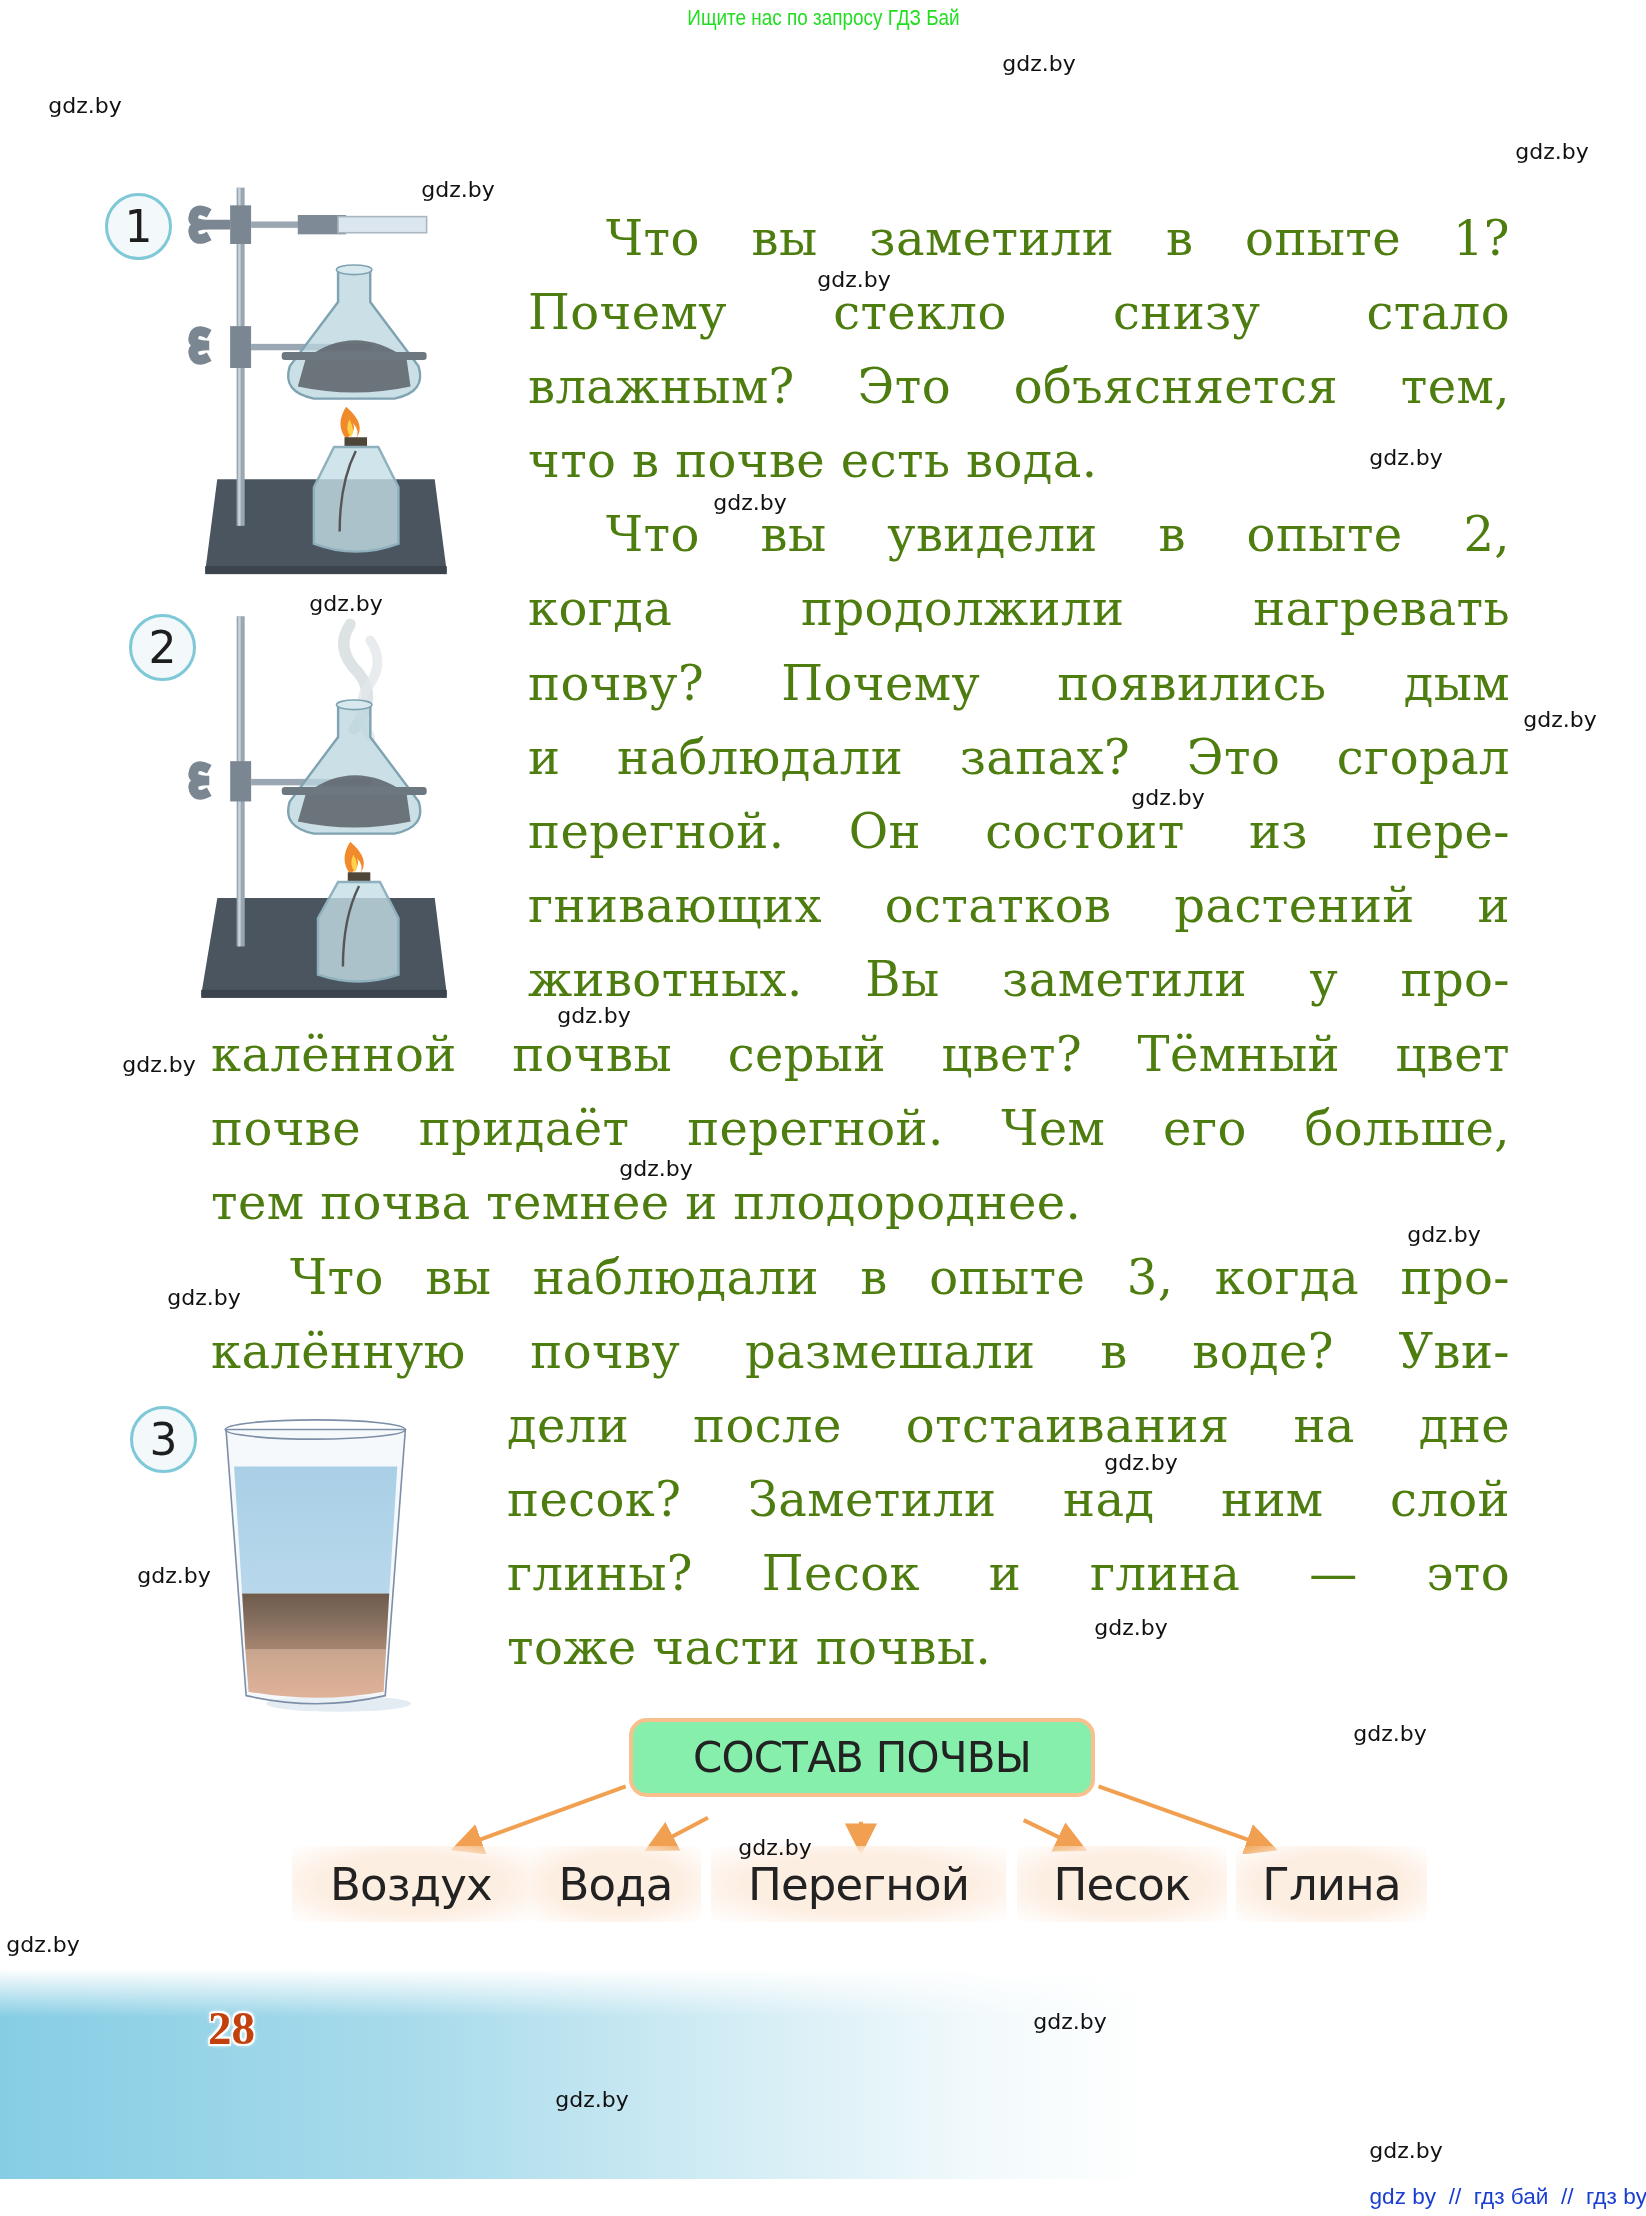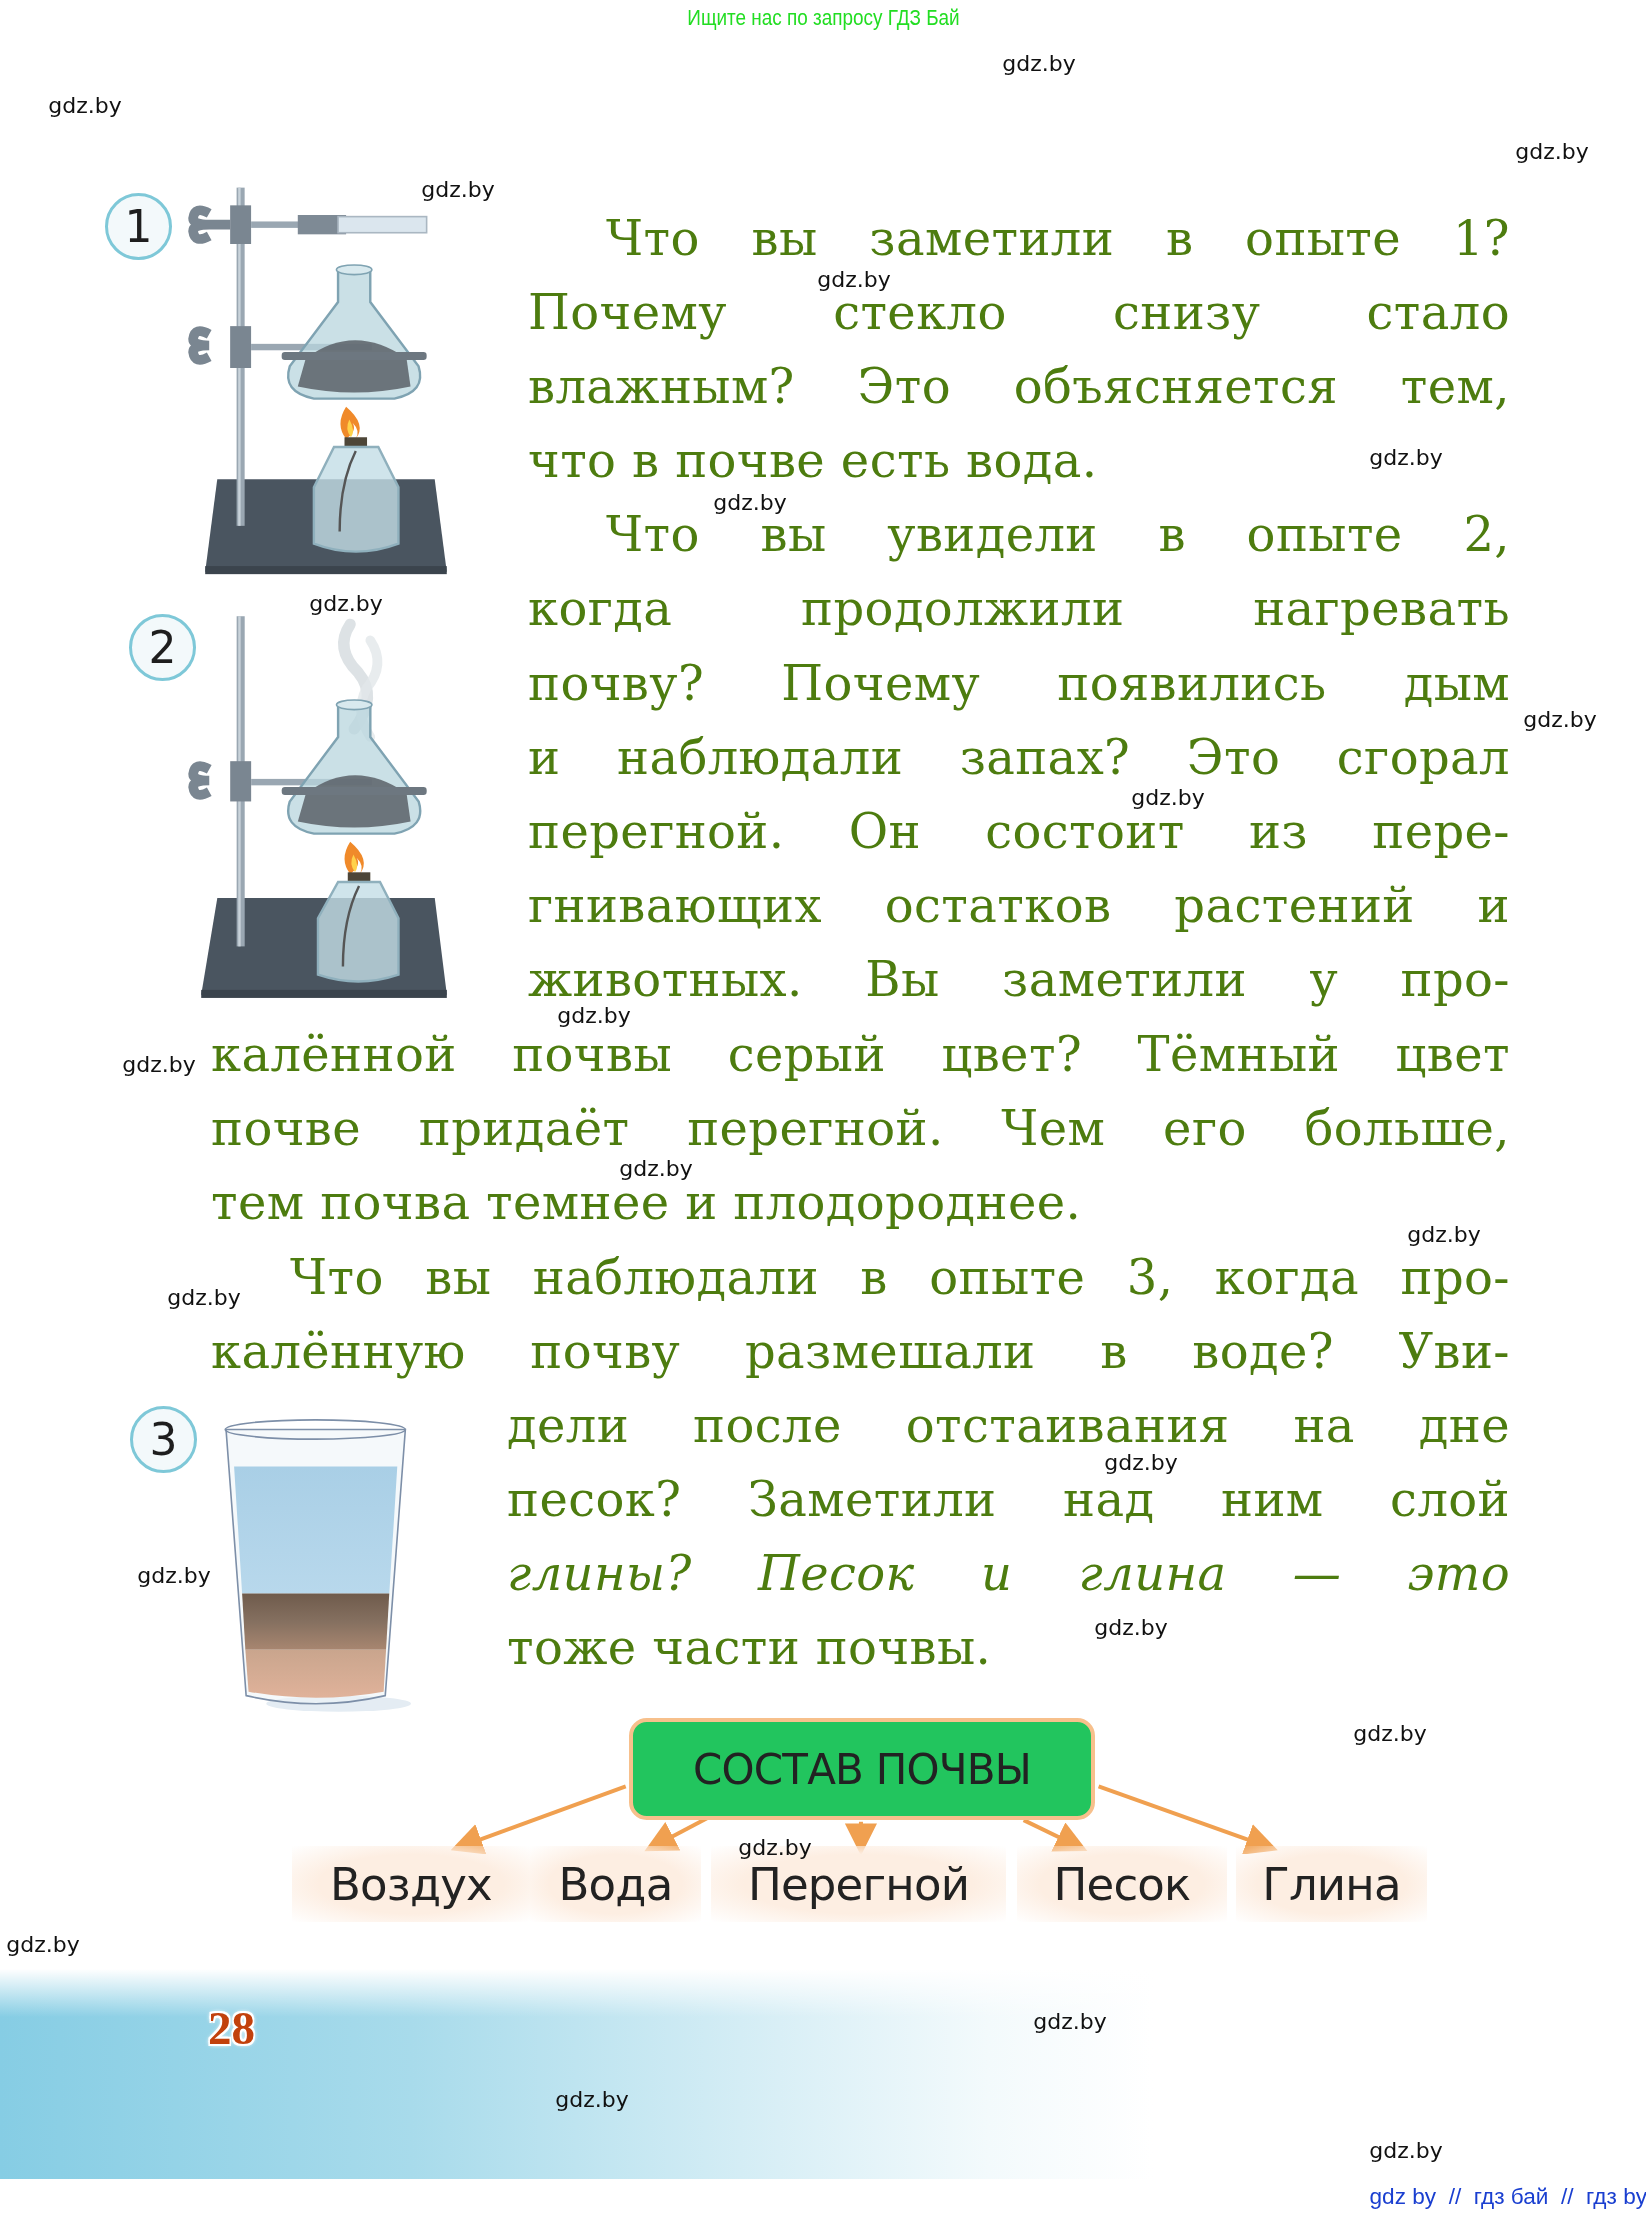--- a/index.html
+++ b/index.html
@@ -26,23 +26,23 @@
   }
   .line.last { text-align-last:left; }
   .circle {
     position:absolute; width:61px; height:61px; border-radius:50%;
     border:3.2px solid #7ec8d8; background:#f3f9fb;
     font-family:"DejaVu Sans", sans-serif; font-size:44px; color:#1e1e1e;
     display:flex; align-items:center; justify-content:center; line-height:1;
   }
   .fig { position:absolute; }
   .main-box {
-    position:absolute; left:629px; top:1718px; width:466px; height:102px;
+    position:absolute; left:629px; top:1718px; width:466px; height:79px;
     box-sizing:border-box; border:4px solid #f7c08c; border-radius:17.7px;
-    background:#22c55e;
+    background:#86efac;
     display:flex; align-items:center; justify-content:center;
     font-family:"DejaVu Sans", sans-serif; font-size:42px; color:#222;
     letter-spacing:-0.8px;
   }
   .comp {
     position:absolute; top:1846px; height:76px; box-sizing:border-box;
     background:radial-gradient(ellipse at center, #fdeee2 55%, rgba(253,238,226,0) 100%);
     display:flex; align-items:center; justify-content:center;
     font-family:"DejaVu Sans", sans-serif; font-size:45px; color:#222;
     letter-spacing:-0.8px;
@@ -167,21 +167,21 @@
 <div class="line" style="left:528px;top:794px;width:982px;">перегной. Он состоит из пере-</div>
 <div class="line" style="left:528px;top:868px;width:982px;">гнивающих остатков растений и</div>
 <div class="line" style="left:528px;top:942px;width:982px;">животных. Вы заметили у про-</div>
 <div class="line" style="left:211px;top:1017px;width:1299px;">калённой почвы серый цвет? Тёмный цвет</div>
 <div class="line" style="left:211px;top:1091px;width:1299px;">почве придаёт перегной. Чем его больше,</div>
 <div class="line last" style="left:211px;top:1165px;width:1299px;">тем почва темнее и плодороднее.</div>
 <div class="line" style="left:290px;top:1240px;width:1220px;">Что вы наблюдали в опыте 3, когда про-</div>
 <div class="line" style="left:211px;top:1314px;width:1299px;">калённую почву размешали в воде? Уви-</div>
 <div class="line" style="left:507px;top:1388px;width:1003px;">дели после отстаивания на дне</div>
 <div class="line" style="left:507px;top:1462px;width:1003px;">песок? Заметили над ним слой</div>
-<div class="line" style="left:507px;top:1536px;width:1003px;font-style:italic;">глины? Песок и глина — это</div>
+<div class="line" style="left:507px;top:1536px;width:1003px;">глины? Песок и глина — это</div>
 <div class="line last" style="left:507px;top:1610px;width:1003px;">тоже части почвы.</div>
 
 <svg class="fig" style="left:0;top:1709px;" width="1647" height="145" viewBox="0 0 2043 180">
   <defs>
     <marker id="ah" markerWidth="8" markerHeight="8" refX="6" refY="4" orient="auto" markerUnits="strokeWidth">
       <path d="M0,0 L8,4 L0,8 Z" fill="#f0a050"></path>
     </marker>
   </defs>
   <g stroke="#f0a050" stroke-width="5" fill="none" marker-end="url(#ah)">
     <line x1="776" y1="96" x2="568" y2="172"></line>

